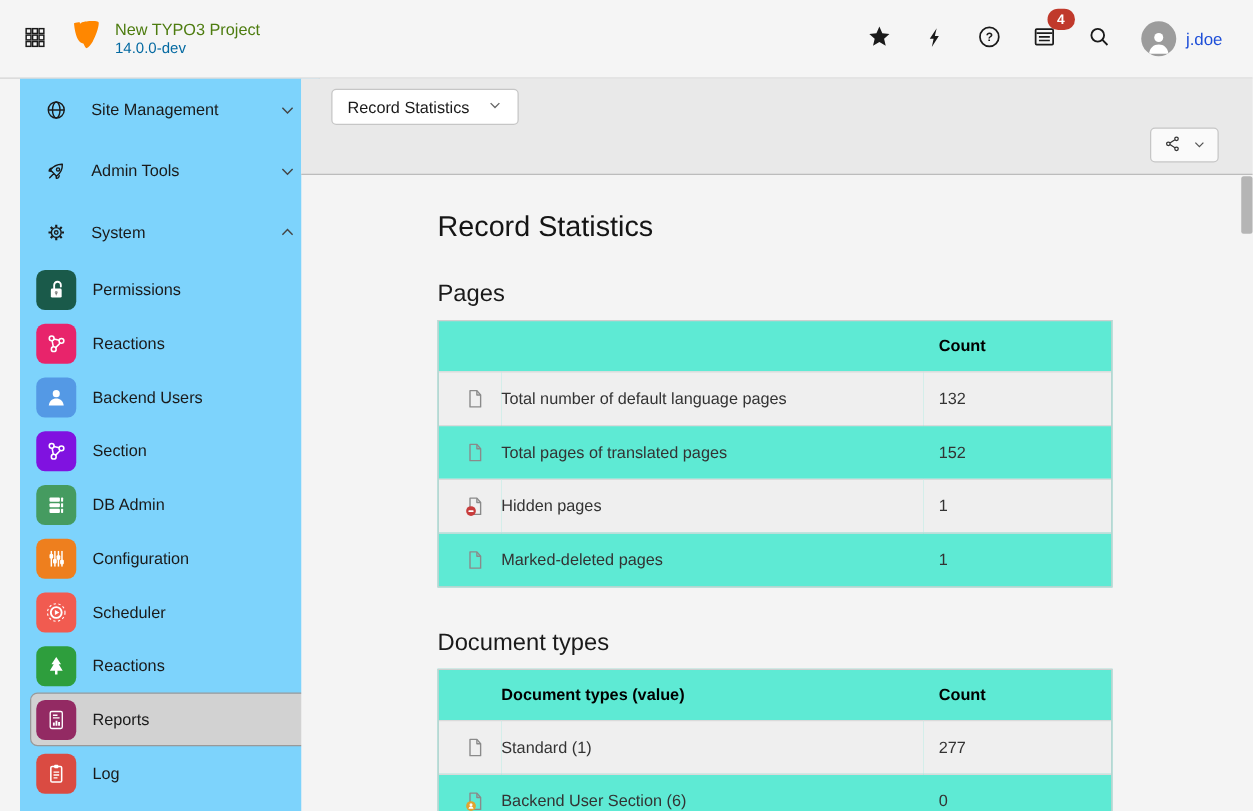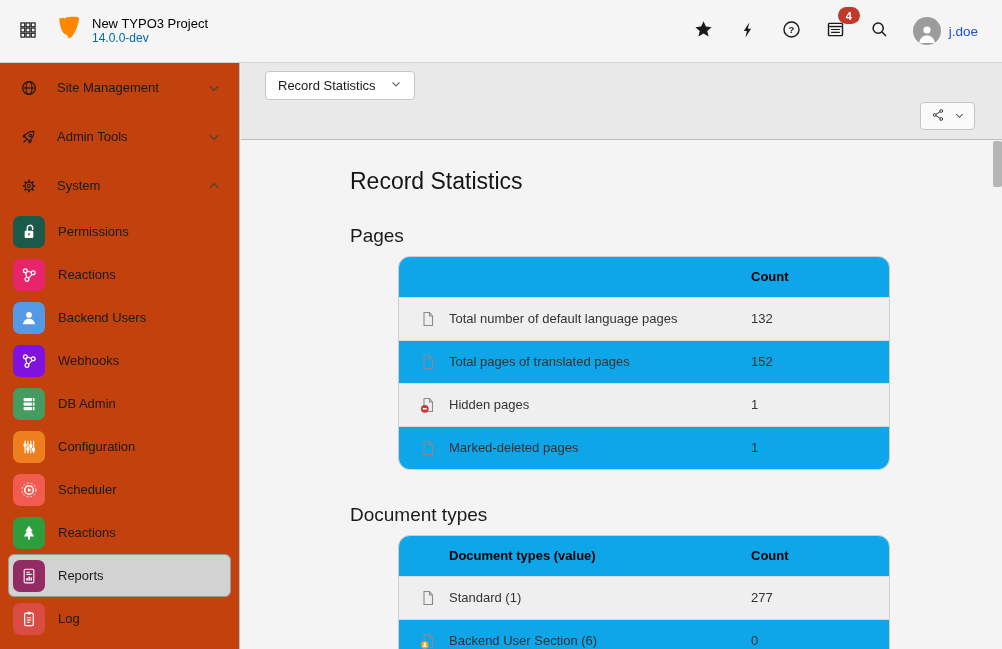--- a/index.html
+++ b/index.html
@@ -11,37 +11,37 @@
   
   .topbar {
     position: absolute; top: 0; left: 0; width: 1002px; height: 63px;
     background: #f5f5f5; border-bottom: 1px solid #d4d4d4;
     display: flex; align-items: center;
   }
   .appgrid-btn { width: 56px; height: 100%; display: flex; align-items: center; justify-content: center; background: transparent; border: 0; cursor: pointer; }
   .brand { display: flex; align-items: center; gap: 10px; }
   .brand-logo { width: 26px; height: 30px; }
   .brand-text { display: flex; flex-direction: column; line-height: 15px; }
-  .brand-title { font-size: 13px; font-weight: 500; color: #000000; }
+  .brand-title { font-size: 13px; font-weight: 500; color: #4d7c0f; }
   .brand-version { font-size: 12px; color: #0369a1; }
   .topbar-right { margin-left: auto; display: flex; align-items: center; gap: 22px; padding-right: 24px; }
   .tb-icon-btn { background: transparent; border: 0; width: 22px; height: 22px; display: flex; align-items: center; justify-content: center; color: #1a1a1a; position: relative; cursor: pointer; }
   .tb-badge {
     position: absolute; top: -13px; right: -13px; min-width: 22px; height: 17px;
     border-radius: 9px; color: #fff; font-size: 11px; font-weight: bold;
     display: flex; align-items: center; justify-content: center; padding: 0 5px;
   }
   .user-chip { display: flex; align-items: center; gap: 8px; background: transparent; border: 0; cursor: pointer; }
   .avatar { width: 28px; height: 28px; border-radius: 50%; background: #9c9c9c; overflow: hidden; display: flex; align-items: flex-end; justify-content: center; }
   .username { font-size: 13.5px; color: #1d4ed8; }
 
   
   .sidebar {
-    position: absolute; top: 63px; left: 0; width: 240px; bottom: 0;
-    background: #c2410c; border-right: 1px solid #bdbdbd; overflow: hidden;
+    position: absolute; top: 63px; left: 16px; width: 240px; bottom: 0;
+    background: #7dd3fc; border-right: 1px solid #bdbdbd; overflow: hidden;
   }
   .cat {
     height: 49px; display: flex; align-items: center; padding: 0 18px 0 20px;
     cursor: pointer;
   }
   .cat-icon { width: 18px; height: 18px; color: #1a1a1a; display: flex; }
   .cat-label { font-size: 13px; margin-left: 19px; color: #1a1a1a; }
   .cat-chev { margin-left: auto; color: #444; display: flex; }
   .module-item {
     height: 43px; margin: 0 8px; display: flex; align-items: center;
@@ -69,23 +69,22 @@
     display: flex; align-items: center; gap: 8px; padding: 0 9px;
     color: #333; cursor: pointer;
   }
   .doc-body { position: absolute; top: 77px; left: 0; right: 0; bottom: 0; overflow: hidden; padding-left: 109px; }
   .doc-inner { width: 540px; }
   .page-title { font-size: 23px; font-weight: 400; color: #151515; margin-top: 28px; }
   .section-heading { font-size: 19px; font-weight: 400; color: #1a1a1a; }
   .sh-pages { margin-top: 30px; }
   .sh-doctypes { margin-top: 34px; }
   .table-wrap {
-    margin-top: 9px; background: #0ea5e9; border: 1px solid #cfcfcf; border-radius: 12px;
+    margin-top: 9px; background: #5eead4; border: 1px solid #cfcfcf; border-radius: 0;
     overflow: hidden;
-    margin-left: 48px;
   }
   table { width: 100%; border-collapse: collapse; font-size: 13px; }
   thead tr { height: 40px; }
   th { text-align: left; font-weight: bold; color: #000; }
   tbody tr { height: 43px; border-top: 1px solid #dadada; }
   tbody tr:nth-of-type(odd) { background: #efefef; }
   td { color: #333; }
   .c-icon { width: 50px; padding-left: 21px; }
   .c-label { padding-left: 0; }
   .c-count { width: 150px; padding-left: 12px; }
@@ -257,21 +256,21 @@
 
       <div class="module-item">
         <span class="module-icon" style="background: rgb(128, 18, 224);">
     <svg width="20" height="20" viewBox="0 0 24 24" fill="none" stroke="#fff" stroke-width="1.5">
             <circle cx="7.6" cy="6.8" r="2.3"></circle>
             <circle cx="17" cy="9.2" r="2.3"></circle>
             <circle cx="9.6" cy="17.2" r="2.3"></circle>
             <path d="M9.8 7.4l5 1.3M8 9l1.2 6M11.5 15.7l4.3-4.5"></path>
           </svg>
   </span>
-        <span class="module-label">Webhooks</span>
+        <span class="module-label">Section</span>
       </div>
 
       <div class="module-item">
         <span class="module-icon" style="background: rgb(69, 155, 96);">
     <svg width="20" height="20" viewBox="0 0 24 24" fill="#fff">
             <rect x="5.5" y="4.8" width="10" height="4" rx="1"></rect>
             <rect x="16.6" y="4.8" width="2" height="4" rx="0.6"></rect>
             <rect x="5.5" y="10.2" width="10" height="4" rx="1"></rect>
             <rect x="16.6" y="10.2" width="2" height="4" rx="0.6"></rect>
             <rect x="5.5" y="15.6" width="10" height="4" rx="1"></rect>

